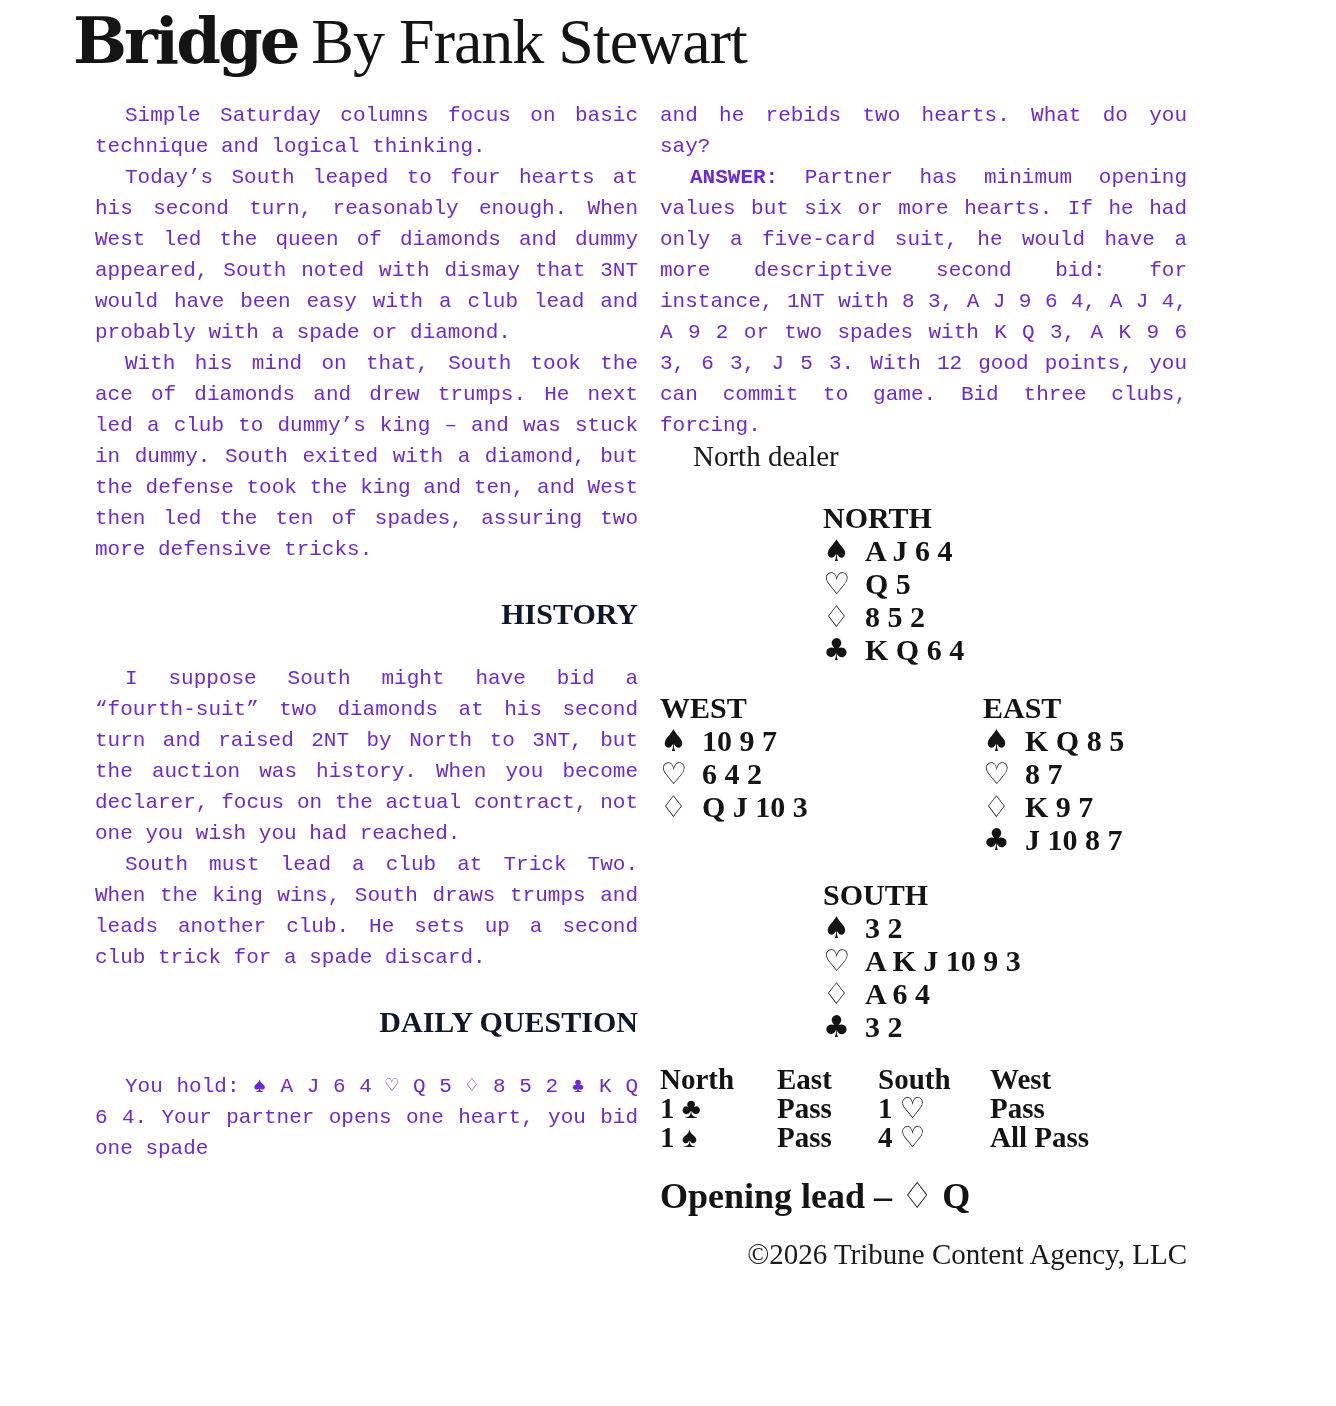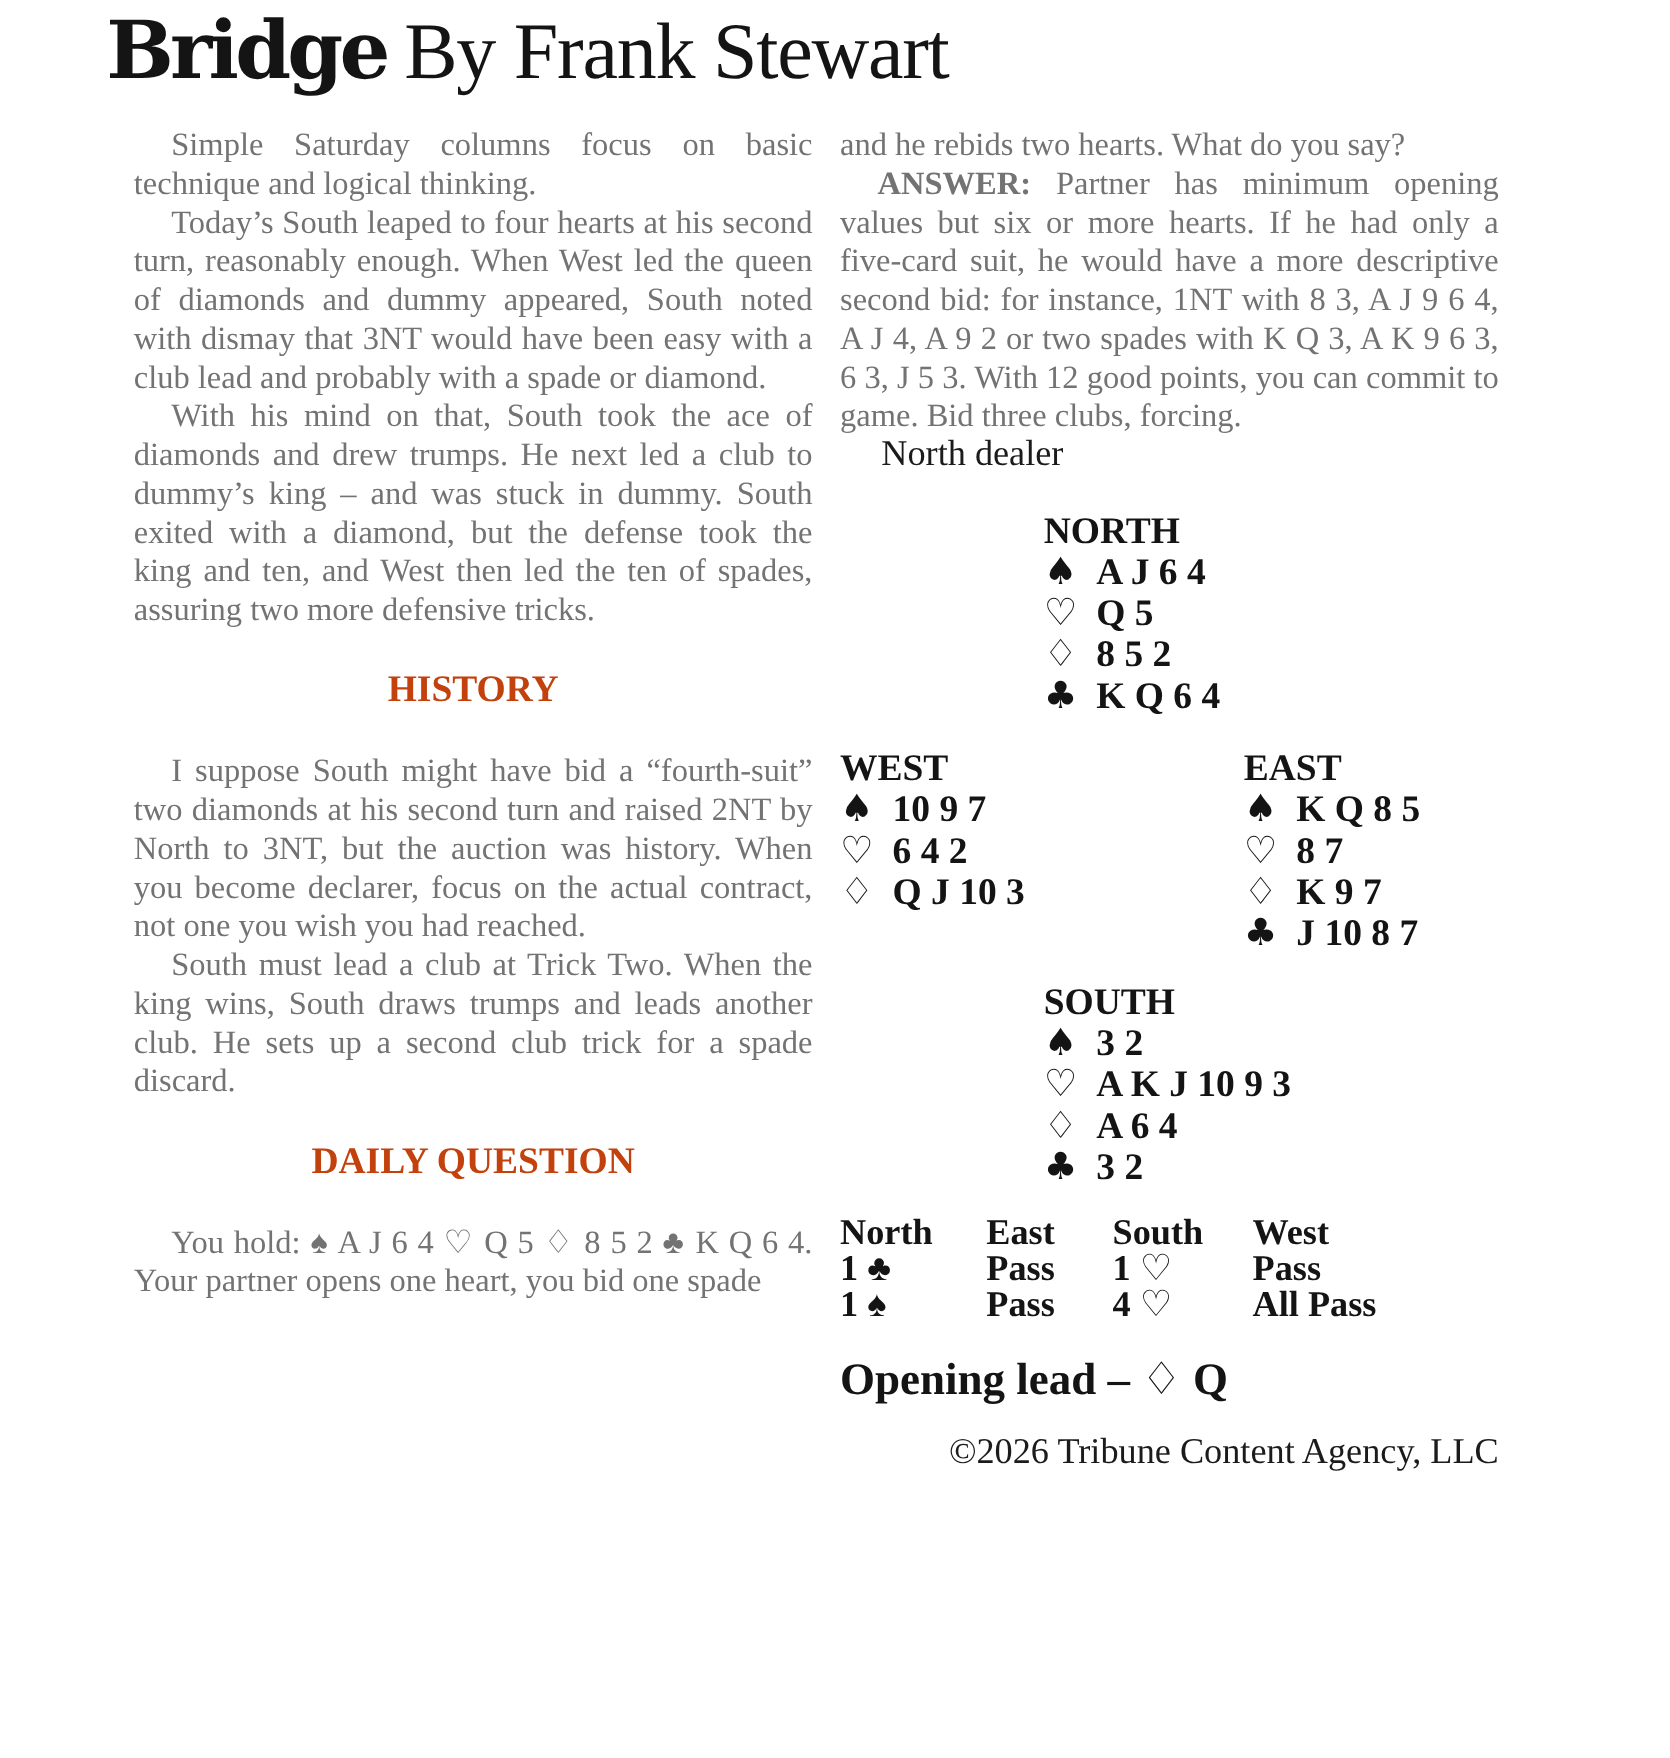--- a/index.html
+++ b/index.html
@@ -5,21 +5,20 @@
   * { box-sizing: border-box; }
   html, body { margin: 0; padding: 0; background: #ffffff; }
   .page {
     position: relative;
     width: 1272px;
     height: 1406px;
     background: #ffffff;
     color: #181818;
     font-family: "Liberation Serif", "DejaVu Sans", serif;
     overflow: hidden;
-    margin-left: 12px;
   }
   .masthead {
     position: absolute;
     left: 73px;
     top: 4px;
     margin: 0;
     font-size: 64px;
     line-height: 74px;
     font-weight: normal;
     white-space: nowrap;
@@ -33,33 +32,34 @@
   .masthead .mh-rest {
     font-family: "Liberation Serif", serif;
     margin-left: 14px;
     letter-spacing: -1px;
   }
   .col { position: absolute; top: 100px; }
   .col-left  { left: 95px;  width: 543px; }
   .col-right { left: 660px; width: 527px; }
   p.body {
     margin: 0;
-    font-size: 26px;
+    font-size: 21px;
     line-height: 31px;
     text-align: justify;
-    color: #737373;
+    color: #6d28d9;
+    font-family: Liberation Mono, monospace;
   }
   .indent { text-indent: 30px; }
   .section-heading {
     margin: 33px 0 34px 0;
     font-size: 30px;
     line-height: 31px;
     font-weight: bold;
-    text-align: center;
-    color: #c2410c;
+    text-align: right;
+    color: #0f172a;
   }
   .dealer-line {
     font-size: 29px;
     line-height: 31px;
     padding-left: 33px;
     color: #1b1b1b;
   }
   .answer-lead { font-weight: bold; }
   .deal { margin-top: 29px; font-weight: bold; font-size: 30px; color: #141414; }
   .hand-label { line-height: 33px; }

